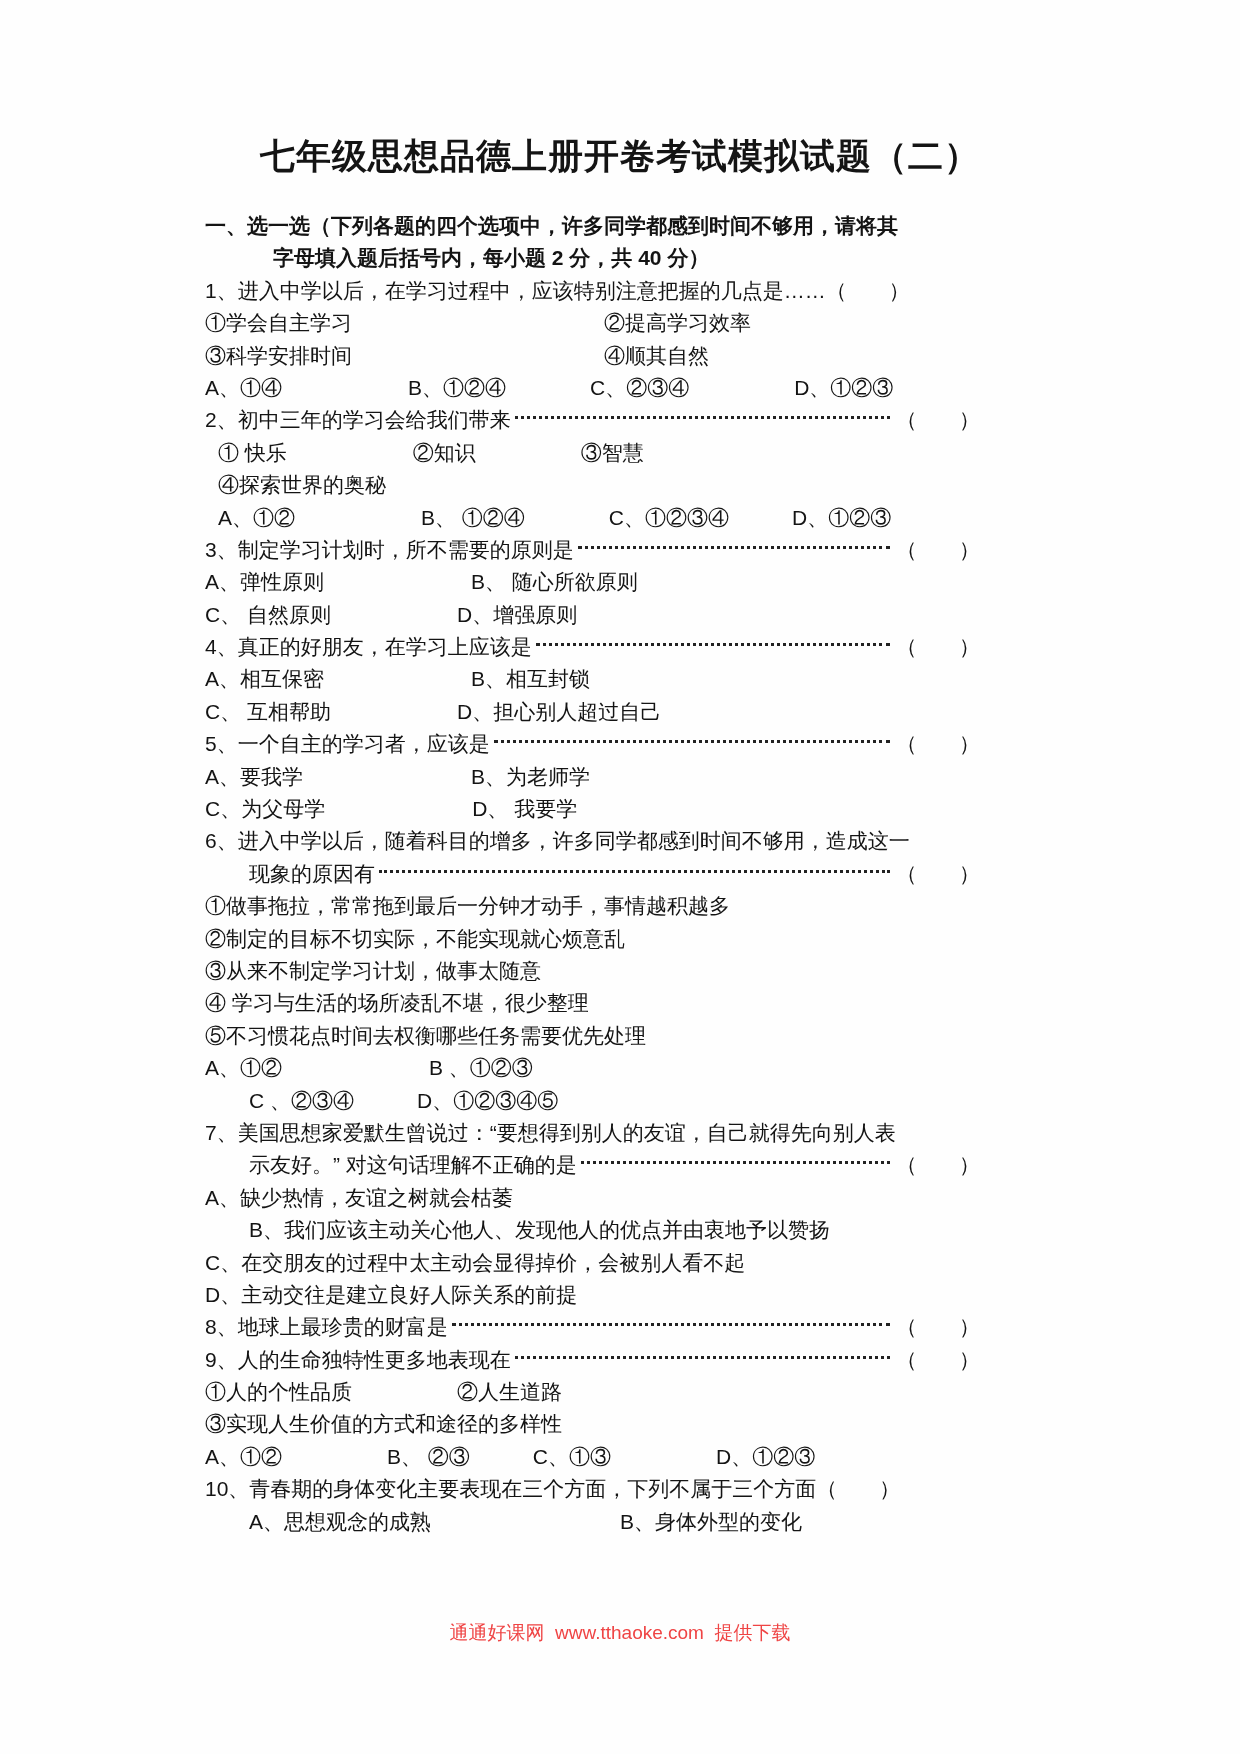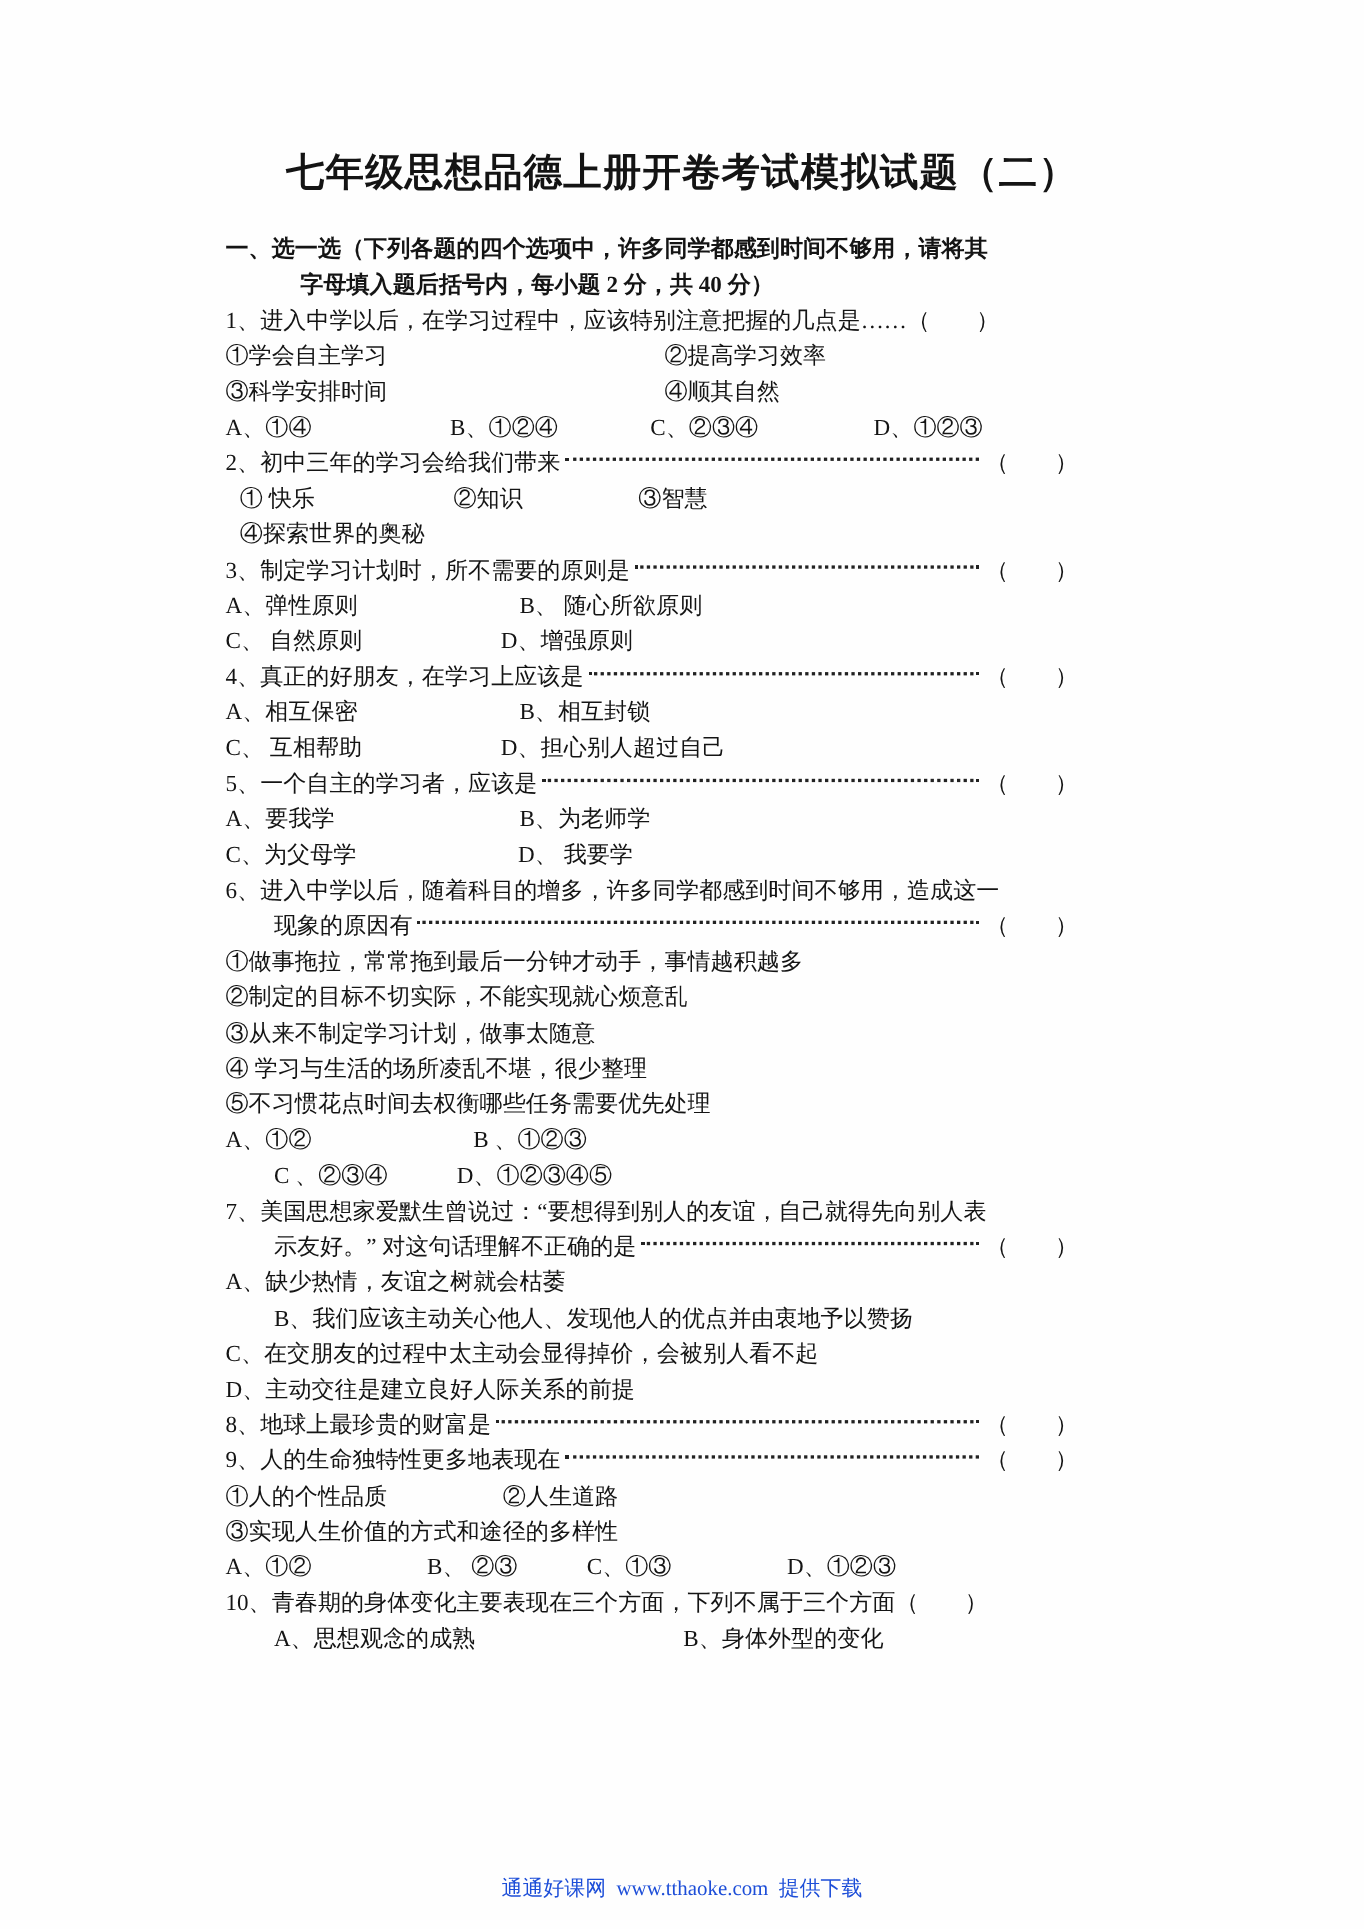--- a/index.html
+++ b/index.html
@@ -3,21 +3,21 @@
 <meta charset="utf-8">
 <style>
   * { margin: 0; padding: 0; box-sizing: border-box; }
   html, body { background: #ffffff; }
   .page {
     position: relative;
     width: 1240px;
     height: 1754px;
     background: #fefefe;
     color: #141414;
-    font-family: Liberation Serif, serif;
+    font-family: Liberation Sans, sans-serif;
     overflow: hidden;
   }
   .doc-title {
     position: absolute;
     top: 133px;
     left: 0;
     right: 0;
     text-align: center;
     font-size: 35px;
     font-weight: bold;
@@ -46,45 +46,46 @@
     margin: 0 6px 0 4px;
     min-width: 12px;
   }
   .bracket { flex: 0 0 auto; white-space: pre; }
   .ind0 { padding-left: 0; }
   .ind1 { padding-left: 13px; }
   .ind2 { padding-left: 44px; }
   .ind3 { padding-left: 68px; }
   .doc-footer {
     position: absolute;
-    top: 1704px;
+    top: 1620px;
     left: 0;
     right: 0;
     text-align: center;
     font-size: 19px;
-    color: #1d4ed8;
+    color: #ef4444;
     white-space: pre;
   }
 </style>
 </head>
 <body>
 
 <div class="page">
   <div class="doc-title">七年级思想品德上册开卷考试模拟试题（二）</div>
 
   <div class="doc-body">
       <div class="line ind0 bold"><span class="ltext">一、选一选（下列各题的四个选项中，许多同学都感到时间不够用，请将其</span></div>
       <div class="line ind3 bold"><span class="ltext">字母填入题后括号内，每小题 2 分，共 40 分）</span></div>
       <div class="line ind0 qline"><span class="ltext">1、进入中学以后，在学习过程中，应该特别注意把握的几点是……</span><span class="bracket">（　　）</span></div>
       <div class="line ind0"><span class="ltext">①学会自主学习　　　　　　　　　　　　②提高学习效率</span></div>
       <div class="line ind0"><span class="ltext">③科学安排时间　　　　　　　　　　　　④顺其自然</span></div>
       <div class="line ind0"><span class="ltext">A、①④　　　　　　B、①②④　　　　C、②③④　　　　　D、①②③</span></div>
       <div class="line ind0 qline"><span class="ltext">2、初中三年的学习会给我们带来</span><span class="leader"></span><span class="bracket">（　　）</span></div>
       <div class="line ind1"><span class="ltext">① 快乐　　　　　　②知识　　　　　③智慧</span></div>
       <div class="line ind1"><span class="ltext">④探索世界的奥秘</span></div>
+      <div class="line ind1"><span class="ltext">A、①②　　　　　　B、 ①②④　　　　C、①②③④　　　D、①②③</span></div>
       <div class="line ind0 qline"><span class="ltext">3、制定学习计划时，所不需要的原则是</span><span class="leader"></span><span class="bracket">（　　）</span></div>
       <div class="line ind0"><span class="ltext">A、弹性原则　　　　　　　B、 随心所欲原则</span></div>
       <div class="line ind0"><span class="ltext">C、 自然原则　　　　　　D、增强原则</span></div>
       <div class="line ind0 qline"><span class="ltext">4、真正的好朋友，在学习上应该是</span><span class="leader"></span><span class="bracket">（　　）</span></div>
       <div class="line ind0"><span class="ltext">A、相互保密　　　　　　　B、相互封锁</span></div>
       <div class="line ind0"><span class="ltext">C、 互相帮助　　　　　　D、担心别人超过自己</span></div>
       <div class="line ind0 qline"><span class="ltext">5、一个自主的学习者，应该是</span><span class="leader"></span><span class="bracket">（　　）</span></div>
       <div class="line ind0"><span class="ltext">A、要我学　　　　　　　　B、为老师学</span></div>
       <div class="line ind0"><span class="ltext">C、为父母学　　　　　　　D、 我要学</span></div>
       <div class="line ind0"><span class="ltext">6、进入中学以后，随着科目的增多，许多同学都感到时间不够用，造成这一</span></div>

